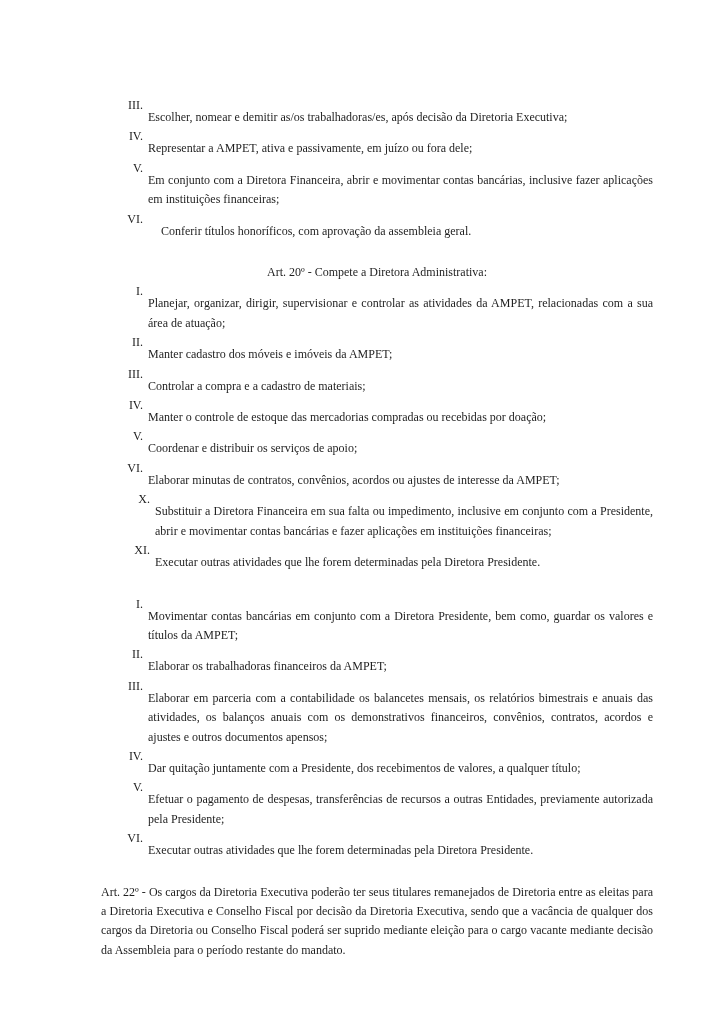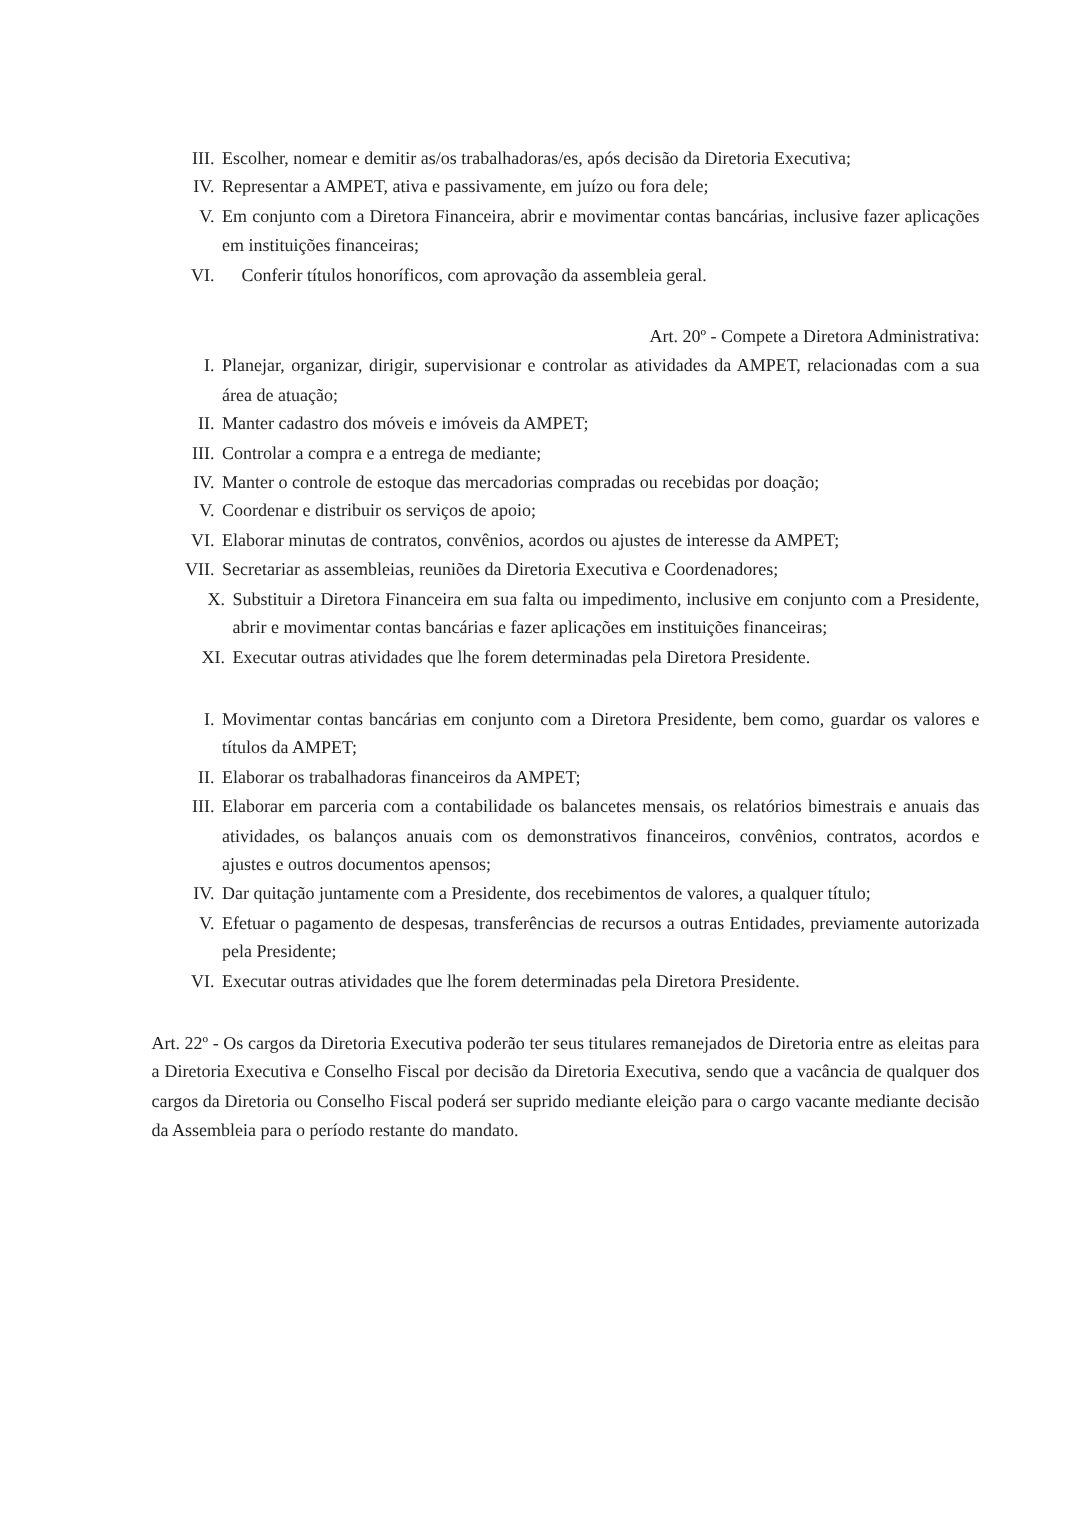--- a/index.html
+++ b/index.html
@@ -15,39 +15,40 @@
     box-sizing: border-box;
     padding: 96px 72px 0 101px;
     font-family: "Liberation Serif", "DejaVu Serif", serif;
     font-size: 12px;
     line-height: 19.4px;
     color: #1e1e1e;
     overflow: hidden;
   }
   .section + .section { margin-top: 22px; }
   .heading {
-    text-align: right;
+    text-align: center;
     white-space: nowrap;
   }
   .li {
     display: flex;
     align-items: flex-start;
   }
   .li .num {
     flex: 0 0 47px;
     box-sizing: border-box;
     text-align: right;
     padding-right: 5px;
   }
   .li.deep .num {
     flex: 0 0 54px;
   }
   .li .text {
     flex: 1 1 auto;
     text-align: justify;
+    margin-top: 12px;
   }
   .li.gap .text {
     padding-left: 13px;
   }
   .paragraph {
     text-align: justify;
   }
 </style>
 </head>
 <body>
@@ -78,37 +79,33 @@
     <div class="li">
       <span class="num">I.</span>
       <span class="text">Planejar, organizar, dirigir, supervisionar e controlar as atividades da AMPET, relacionadas com a sua área de atuação;</span>
     </div>
     <div class="li">
       <span class="num">II.</span>
       <span class="text">Manter cadastro dos móveis e imóveis da AMPET;</span>
     </div>
     <div class="li">
       <span class="num">III.</span>
-      <span class="text">Controlar a compra e a entrega de mediante;</span>
+      <span class="text">Controlar a compra e a cadastro de materiais;</span>
     </div>
     <div class="li">
       <span class="num">IV.</span>
       <span class="text">Manter o controle de estoque das mercadorias compradas ou recebidas por doação;</span>
     </div>
     <div class="li">
       <span class="num">V.</span>
       <span class="text">Coordenar e distribuir os serviços de apoio;</span>
     </div>
     <div class="li">
       <span class="num">VI.</span>
       <span class="text">Elaborar minutas de contratos, convênios, acordos ou ajustes de interesse da AMPET;</span>
-    </div>
-    <div class="li">
-      <span class="num">VII.</span>
-      <span class="text">Secretariar as assembleias, reuniões da Diretoria Executiva e Coordenadores;</span>
     </div>
     <div class="li deep">
       <span class="num">X.</span>
       <span class="text">Substituir a Diretora Financeira em sua falta ou impedimento, inclusive em conjunto com a Presidente, abrir e movimentar contas bancárias e fazer aplicações em instituições financeiras;</span>
     </div>
     <div class="li deep">
       <span class="num">XI.</span>
       <span class="text">Executar outras atividades que lhe forem determinadas pela Diretora Presidente.</span>
     </div>
   </div>

